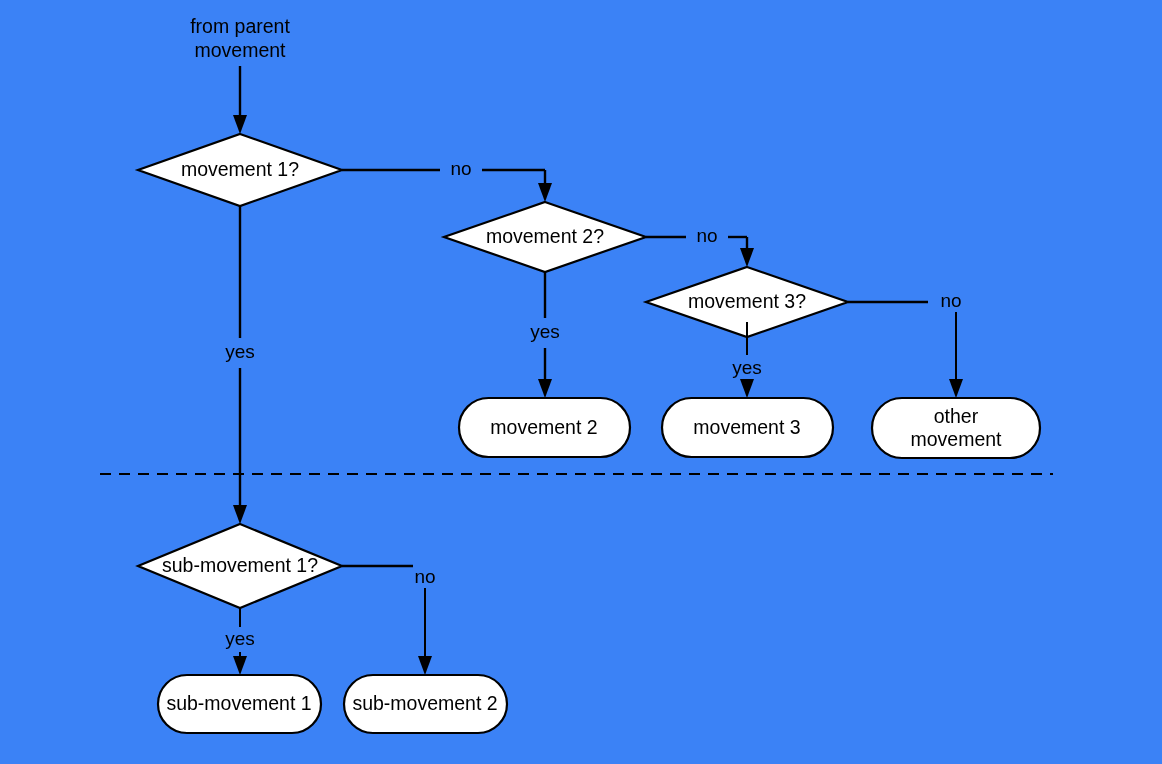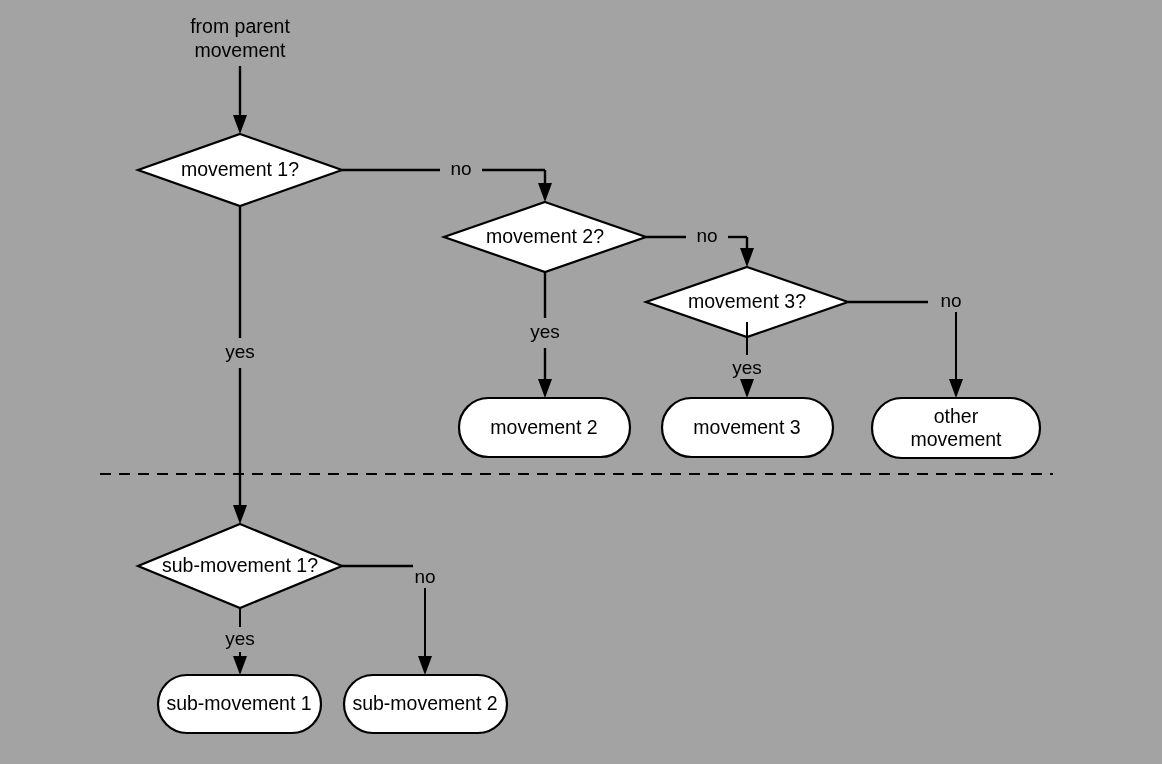--- a/index.html
+++ b/index.html
@@ -11,21 +11,21 @@
   body {
     width: 1162px;
     height: 764px;
     font-family: "Liberation Sans", sans-serif;
     overflow: hidden;
   }
   #flow-root {
     position: relative;
     width: 1162px;
     height: 764px;
-    background: #a3a3a3;
+    background: #3b82f6;
     text-align: center;
   }
   svg#flow-svg {
     display: block;
     width: 1162px;
     height: 764px;
   }
   .node-shape {
     fill: #ffffff;
     stroke: #000000;

